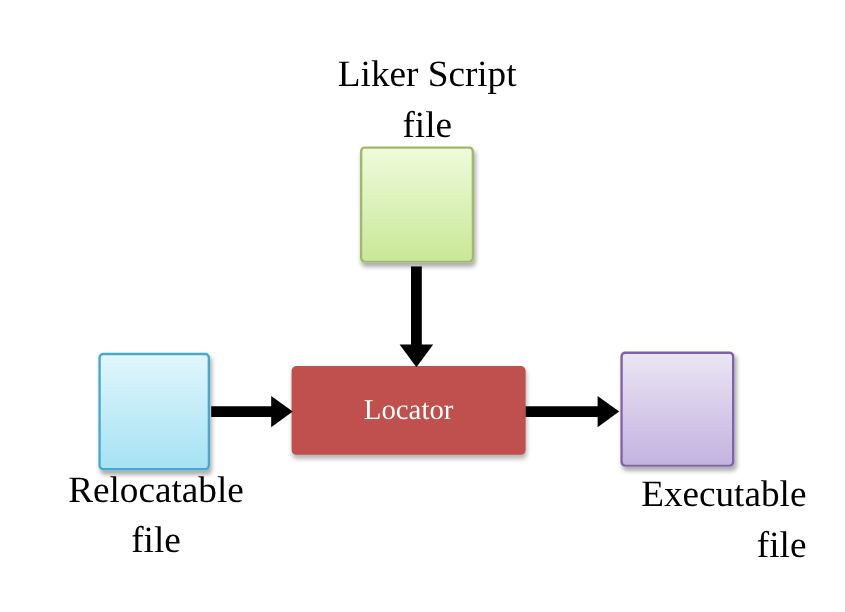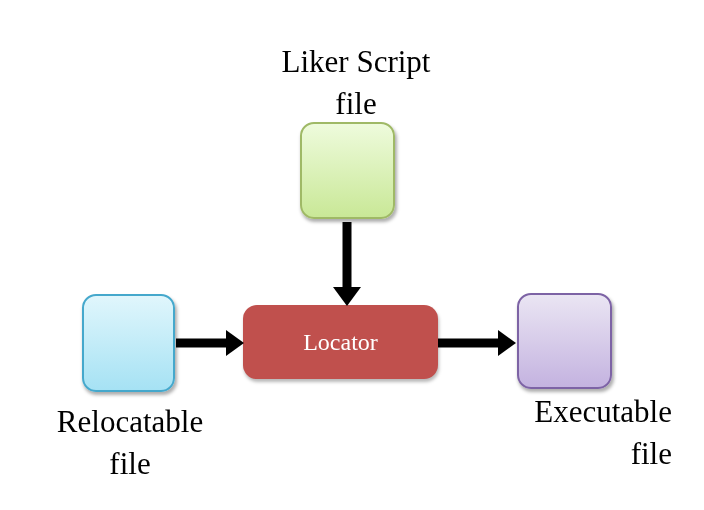--- a/index.html
+++ b/index.html
@@ -15,21 +15,21 @@
   .label {
     position: absolute;
     text-align: center;
     white-space: pre-line;
     font-size: 31px;
     line-height: 42px;
     color: #000000;
   }
   .box {
     position: absolute;
-    border-radius: 14px;
+    border-radius: 4px;
     box-shadow: 1.5px 3px 3.5px rgba(0,0,0,0.32);
   }
   #script-box {
     left: 300px; top: 110px; width: 91px; height: 93px;
     background: linear-gradient(to bottom, #eefbdc 0%, #c9e897 100%);
     border: 2px solid #9fb966;
   }
   #relocatable-box {
     left: 82px; top: 282px; width: 89px; height: 94px;
     background: linear-gradient(to bottom, #e0f6fc 0%, #a6e2f4 100%);
@@ -45,21 +45,21 @@
     background: #c0504d;
     border: none;
     display: flex;
     align-items: center;
     justify-content: center;
     color: #ffffff;
     font-size: 24px;
     box-shadow: 1px 3px 3.5px rgba(0,0,0,0.28);
   }
   #linker-label { left: 236px; top: 29px; width: 240px; }
-  #relocatable-label { left: 20px; top: 389px; width: 220px; }
+  #relocatable-label { left: 20px; top: 375px; width: 220px; }
   #executable-label { left: 452px; top: 379px; width: 220px; text-align: right; }
   .arrows-layer {
     position: absolute;
     left: 0; top: 0;
     pointer-events: none;
   }
 </style>
 </head>
 <body>
 

